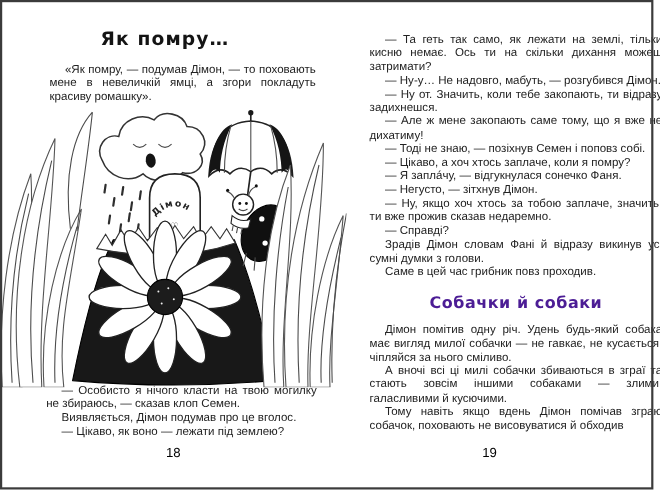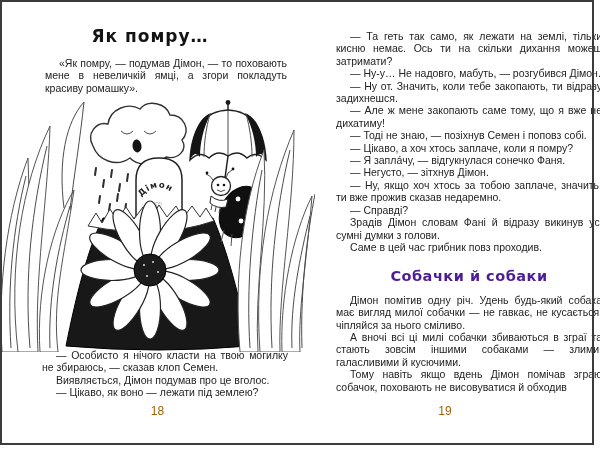--- a/index.html
+++ b/index.html
@@ -11,21 +11,21 @@
   #left-page{left:0;}
   #right-page{left:300px;}
   .body-text{font-size:10.5px;line-height:12.4px;text-align:justify;}
   .body-text p{margin:0;text-indent:14px;}
   .chapter-title{position:absolute;left:0;top:26px;width:300px;text-align:center;
                  font-family:"DejaVu Sans",sans-serif;font-weight:bold;font-size:17px;
                  letter-spacing:1px;color:#141414;}
   .l-intro{position:absolute;left:45px;top:57px;width:242px;}
   .illust{position:absolute;left:0;top:98px;width:315px;height:254px;}
   .l-bottom{position:absolute;left:42px;top:349px;width:246px;}
-  .page-num{position:absolute;top:404px;font-size:12px;color:#a16207;text-align:center;}
+  .page-num{position:absolute;top:404px;font-size:12px;color:#000000;text-align:center;}
   #left-num{left:0;width:315px;}
   #right-num{left:0;width:290px;}
   .r-text{position:absolute;left:36px;top:30px;width:266px;}
   .r-heading{font-family:"DejaVu Sans",sans-serif;font-weight:bold;font-size:14.5px;
              letter-spacing:0.5px;text-align:center;text-indent:0 !important;
              margin:17px 0 11px 0 !important;color:#4c1d95;}
   svg .ln{fill:none;stroke:#4c4c4c;stroke-width:1;}
   svg .blade{fill:#ffffff;stroke:#555;stroke-width:1;}
 </style>
 </head>

